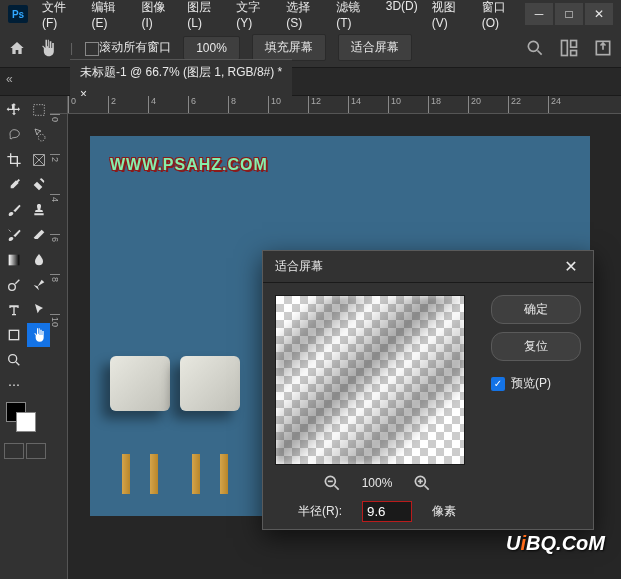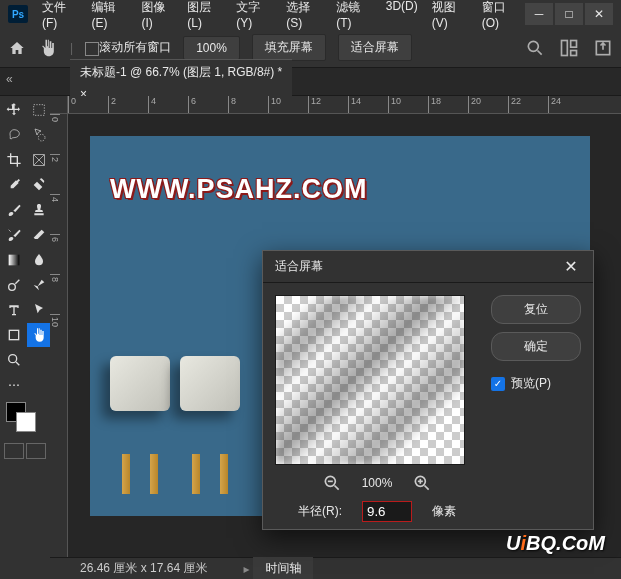--- a/index.html
+++ b/index.html
@@ -31,21 +31,21 @@
 .swatch-bg { width: 20px; height: 20px; background: #fff; border: 1px solid #888; position: absolute; top: 14px; left: 14px; }
 .mode-btns { grid-column: 1 / 3; display: flex; gap: 2px; padding: 2px; }
 .mode-btn { width: 20px; height: 16px; border: 1px solid #666; cursor: pointer; }
 .canvas-area { flex: 1; background: #262626; position: relative; overflow: hidden; }
 .ruler-h { position: absolute; top: 0; left: 18px; right: 0; height: 18px; background: #323232; border-bottom: 1px solid #555; display: flex; overflow: hidden; }
 .ruler-h .tick { position: relative; width: 40px; border-left: 1px solid #888; font-size: 9px; color: #aaa; padding-left: 2px; }
 .ruler-v { position: absolute; top: 18px; left: 0; bottom: 0; width: 18px; background: #323232; border-right: 1px solid #555; }
 .ruler-v .tick { height: 40px; border-top: 1px solid #888; font-size: 9px; color: #aaa; writing-mode: vertical-rl; padding-top: 2px; }
 .ruler-corner { position: absolute; top: 0; left: 0; width: 18px; height: 18px; background: #323232; border-right: 1px solid #555; border-bottom: 1px solid #555; }
 .canvas { position: absolute; top: 40px; left: 40px; width: 500px; height: 380px; background: #39698a; }
-.canvas-text { color: #ffffff; font-weight: bold; font-size: 27px; text-shadow: 2px 2px 0 #8b1a1a, -1px -1px 0 #8b1a1a, 1px -1px 0 #8b1a1a, -1px 1px 0 #8b1a1a; padding: 20px 0 0 20px; letter-spacing: 1px; margin-top: 18px; }
+.canvas-text { color: #86efac; font-weight: bold; font-size: 16px; text-shadow: 2px 2px 0 #8b1a1a, -1px -1px 0 #8b1a1a, 1px -1px 0 #8b1a1a, -1px 1px 0 #8b1a1a; padding: 20px 0 0 20px; letter-spacing: 1px; }
 .plugs { position: absolute; bottom: 60px; left: 20px; display: flex; gap: 10px; }
 .plug { width: 60px; height: 100px; position: relative; }
 .plug-body { width: 60px; height: 55px; background: linear-gradient(135deg, #e8e8e0, #c0c0b8); border-radius: 6px; position: relative; box-shadow: -8px 8px 12px rgba(0,0,0,0.4); }
 .plug-pin { width: 8px; height: 40px; background: linear-gradient(90deg, #d4a44a, #b8862a); position: absolute; bottom: -38px; }
 .plug-pin.p1 { left: 12px; }
 .plug-pin.p2 { right: 12px; }
 .status-bar { position: absolute; bottom: 0; left: 0; right: 0; height: 22px; background: #323232; display: flex; align-items: center; border-top: 1px solid #1a1a1a; }
 .status-dims { padding: 0 30px; color: #ccc; }
 .panel-tab { background: #3a3a3a; padding: 3px 12px; margin-left: 4px; }
 .dialog { position: absolute; top: 250px; left: 262px; width: 332px; height: 280px; background: #323232; border: 1px solid #5a5a5a; box-shadow: 0 8px 24px rgba(0,0,0,0.6); z-index: 100; }
@@ -293,25 +293,20 @@
             <div class="plug-pin p1"></div>
             <div class="plug-pin p2"></div>
           </div>
         <div class="plug">
             <div class="plug-body"></div>
             <div class="plug-pin p1"></div>
             <div class="plug-pin p2"></div>
           </div>
       </div>
     </div>
-    <div class="status-bar">
-      <span class="status-dims">26.46 厘米 x 17.64 厘米</span>
-      <span style="color:#888;margin-left:6px">▸</span>
-      <span class="panel-tab">时间轴</span>
-    </div>
   </div>
 </div>
 
 <div class="dialog">
   <div class="dialog-header">
     <span>适合屏幕</span>
     <span class="dialog-close">✕</span>
   </div>
   <div class="dialog-body">
     <div class="preview-area">
@@ -332,22 +327,22 @@
             <line x1="15" y1="15" x2="20" y2="20"></line>
           </svg>
       </div>
       <div class="radius-row">
         <span>半径(R):</span>
         <input class="radius-input" value="9.6" style="">
         <span>像素</span>
       </div>
     </div>
     <div class="dialog-right">
+      <div class="dlg-btn">确定</div>
       <div class="dlg-btn">复位</div>
-      <div class="dlg-btn">确定</div>
       <label class="preview-check">
         <span class="checkmark">✓</span>
         <span>预览(P)</span>
       </label>
     </div>
   </div>
 </div>
 
 <div class="watermark">
   <span>U</span><span class="i">i</span><span>BQ.CoM</span>

